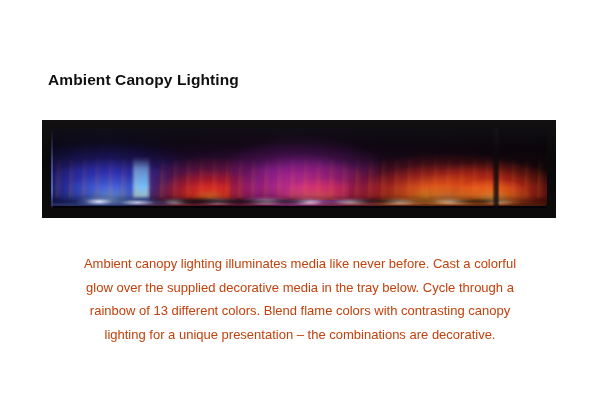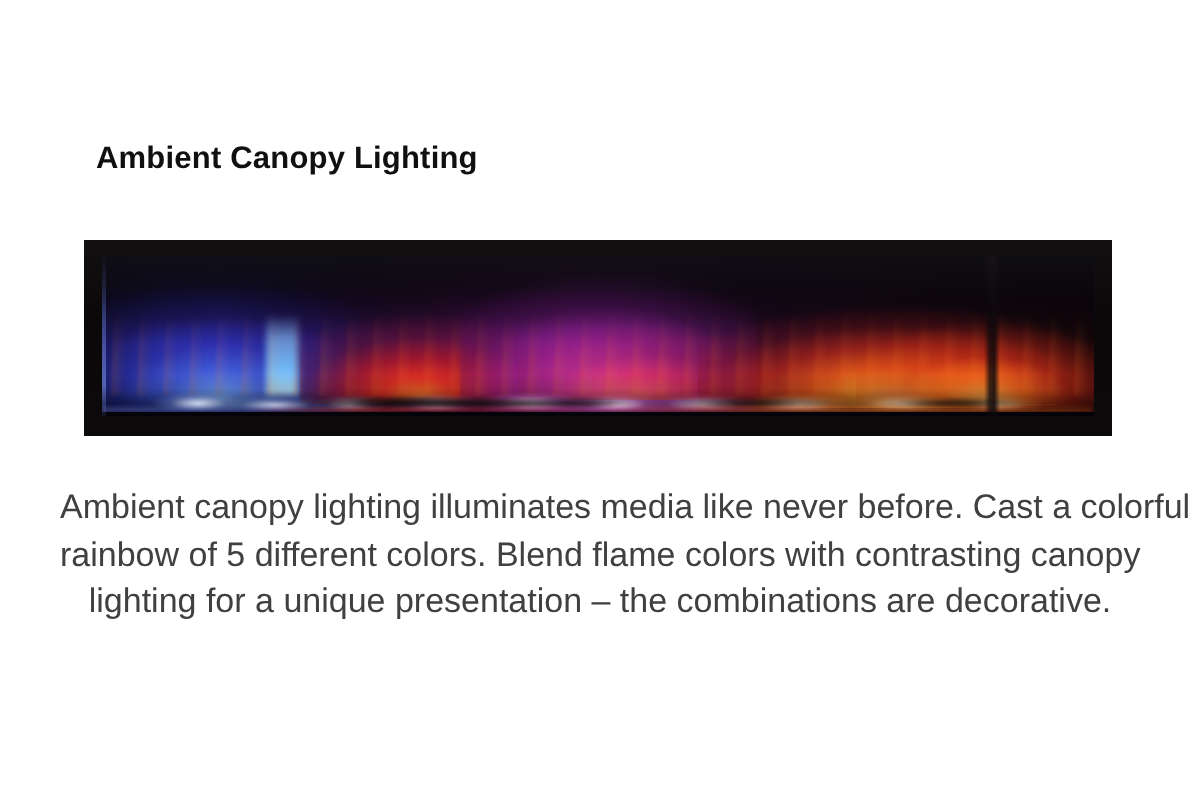--- a/index.html
+++ b/index.html
@@ -332,26 +332,26 @@
       rgba(255,255,255,0.045) 0%,
       rgba(255,255,255,0.0) 28%,
       rgba(255,255,255,0.0) 100%);
     pointer-events: none;
   }
 
   
   .body-copy {
     position: absolute;
     left: 30px;
-    top: 242px;
+    top: 252px;
     width: 540px;
     text-align: center;
-    font-size: 17px;
+    font-size: 13px;
     line-height: 23.5px;
-    color: #404040;
+    color: #c2410c;
   }
   .body-copy .line {
     display: block;
     white-space: nowrap;
   }
 </style>
 </head>
 <body>
 
 <div class="page">
@@ -385,17 +385,18 @@
       </div>
 
       <div class="bezel-post"></div>
       <div class="glass-edge-left"></div>
       <div class="glass-sheen"></div>
     </div>
   </div>
 
   <div class="body-copy">
     <span class="line">Ambient canopy lighting illuminates media like never before. Cast a colorful</span>
-    <span class="line">rainbow of 5 different colors. Blend flame colors with contrasting canopy</span>
+    <span class="line">glow over the supplied decorative media in the tray below. Cycle through a</span>
+    <span class="line">rainbow of 13 different colors. Blend flame colors with contrasting canopy</span>
     <span class="line">lighting for a unique presentation – the combinations are decorative.</span>
   </div>
 
 </div>
 
 </body></html>

